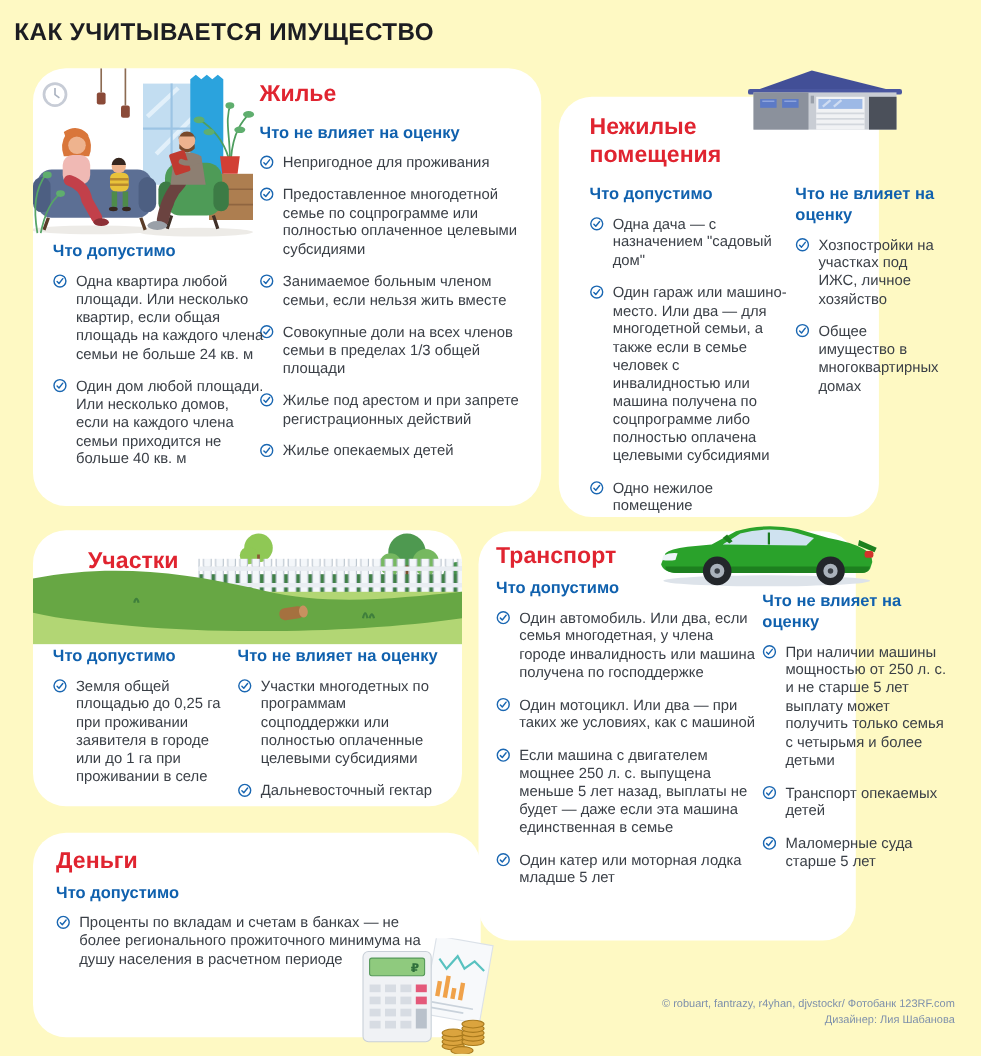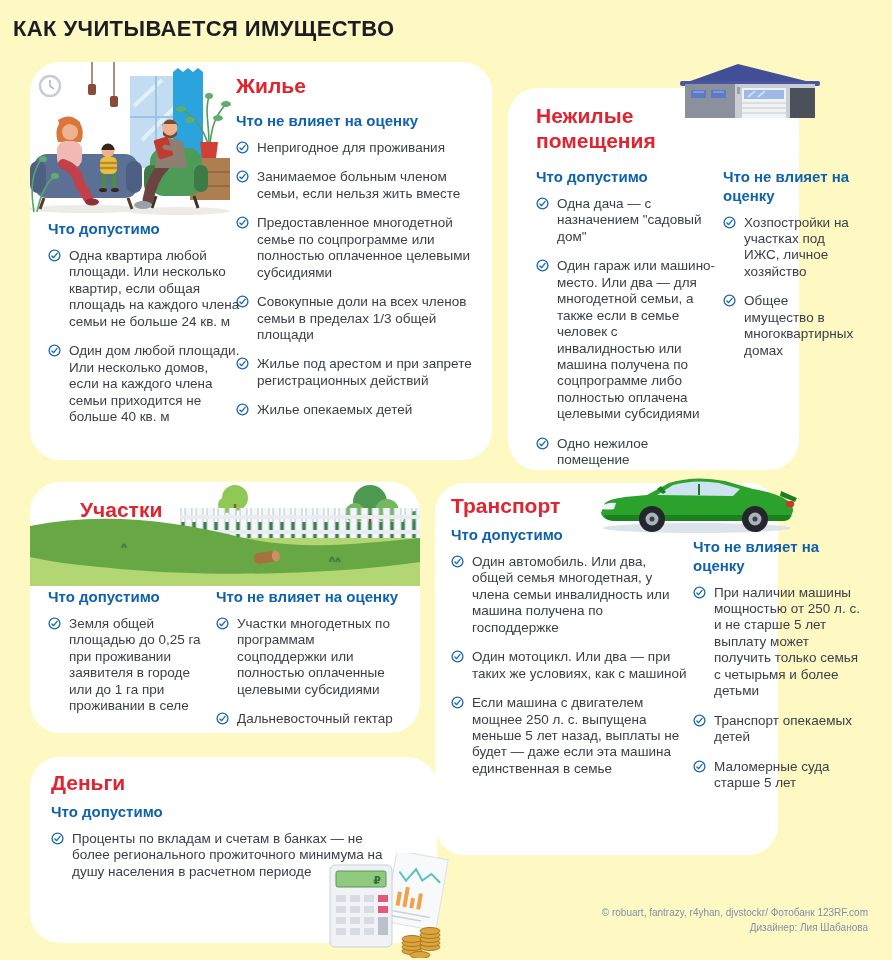--- a/index.html
+++ b/index.html
@@ -143,30 +143,30 @@
             </span>
             <span class="item-text">Непригодное для проживания</span>
           </div>
           <div class="item">
             <span class="check">
               <svg viewBox="0 0 24 24" aria-hidden="true">
                 <circle cx="12" cy="12" r="10"></circle>
                 <path d="M7.2 12.8l3.2 3.2 6.4-8"></path>
               </svg>
             </span>
+            <span class="item-text">Предоставленное многодетной семье по соцпрограмме или полностью оплаченное целевыми субсидиями</span>
+          </div>
+          <div class="item">
+            <span class="check">
+              <svg viewBox="0 0 24 24" aria-hidden="true">
+                <circle cx="12" cy="12" r="10"></circle>
+                <path d="M7.2 12.8l3.2 3.2 6.4-8"></path>
+              </svg>
+            </span>
             <span class="item-text">Занимаемое больным членом семьи, если нельзя жить вместе</span>
-          </div>
-          <div class="item">
-            <span class="check">
-              <svg viewBox="0 0 24 24" aria-hidden="true">
-                <circle cx="12" cy="12" r="10"></circle>
-                <path d="M7.2 12.8l3.2 3.2 6.4-8"></path>
-              </svg>
-            </span>
-            <span class="item-text">Предоставленное многодетной семье по соцпрограмме или полностью оплаченное целевыми субсидиями</span>
           </div>
           <div class="item">
             <span class="check">
               <svg viewBox="0 0 24 24" aria-hidden="true">
                 <circle cx="12" cy="12" r="10"></circle>
                 <path d="M7.2 12.8l3.2 3.2 6.4-8"></path>
               </svg>
             </span>
             <span class="item-text">Совокупные доли на всех членов семьи в пределах 1/3 общей площади</span>
           </div>
@@ -385,39 +385,48 @@
     <div class="col" style="left:16px;top:43px;width:238px;">
       <div class="col-heading">Что допустимо</div>
       <div>
           <div class="item">
             <span class="check">
               <svg viewBox="0 0 24 24" aria-hidden="true">
                 <circle cx="12" cy="12" r="10"></circle>
                 <path d="M7.2 12.8l3.2 3.2 6.4-8"></path>
               </svg>
             </span>
-            <span class="item-text">Один автомобиль. Или два, общей семья многодетная, у члена семьи инвалидность или машина получена по господдержке</span>
+            <span class="item-text">Один автомобиль. Или два, если семья многодетная, у члена городе инвалидность или машина получена по господдержке</span>
           </div>
           <div class="item">
             <span class="check">
               <svg viewBox="0 0 24 24" aria-hidden="true">
                 <circle cx="12" cy="12" r="10"></circle>
                 <path d="M7.2 12.8l3.2 3.2 6.4-8"></path>
               </svg>
             </span>
             <span class="item-text">Один мотоцикл. Или два — при таких же условиях, как с машиной</span>
           </div>
           <div class="item">
             <span class="check">
               <svg viewBox="0 0 24 24" aria-hidden="true">
                 <circle cx="12" cy="12" r="10"></circle>
                 <path d="M7.2 12.8l3.2 3.2 6.4-8"></path>
               </svg>
             </span>
             <span class="item-text">Если машина с двигателем мощнее 250 л. с. выпущена меньше 5 лет назад, выплаты не будет — даже если эта машина единственная в семье</span>
+          </div>
+          <div class="item">
+            <span class="check">
+              <svg viewBox="0 0 24 24" aria-hidden="true">
+                <circle cx="12" cy="12" r="10"></circle>
+                <path d="M7.2 12.8l3.2 3.2 6.4-8"></path>
+              </svg>
+            </span>
+            <span class="item-text">Один катер или моторная лодка младше 5 лет</span>
           </div>
         </div>
     </div>
     <div class="col" style="left:258px;top:55px;width:168px;">
       <div class="col-heading">Что не влияет на оценку</div>
       <div>
           <div class="item">
             <span class="check">
               <svg viewBox="0 0 24 24" aria-hidden="true">
                 <circle cx="12" cy="12" r="10"></circle>

